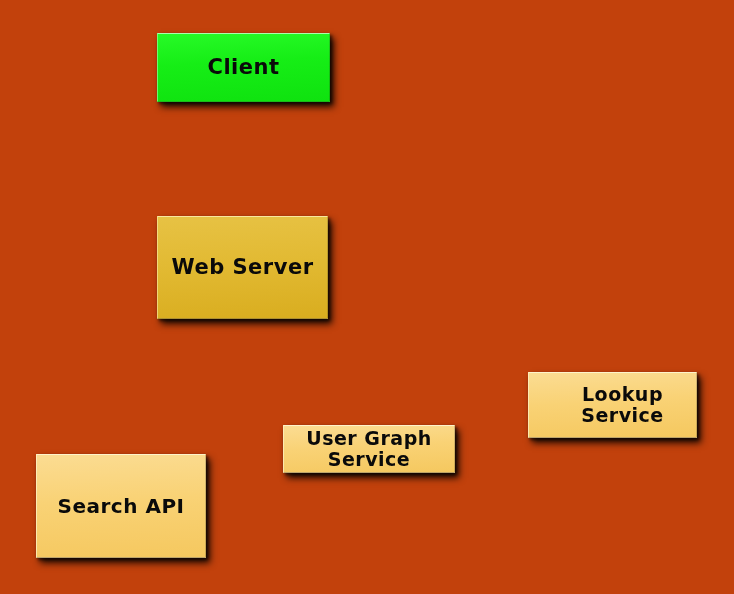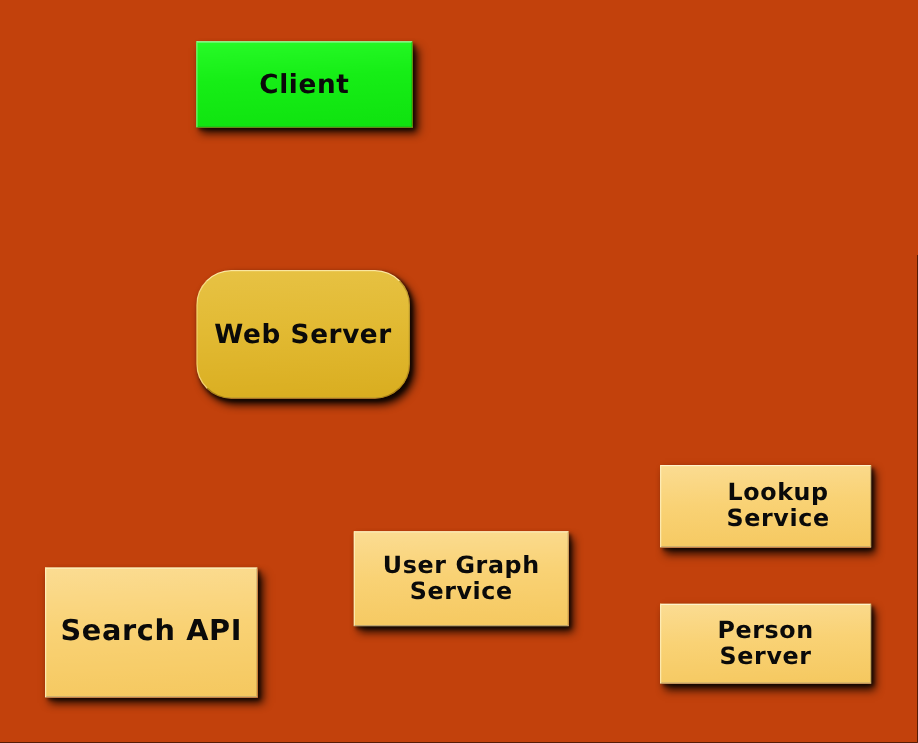--- a/index.html
+++ b/index.html
@@ -44,21 +44,20 @@
   .node.green {
     background: linear-gradient(177deg, #27fa27 0%, #16ee16 42%, #0fe20f 100%);
     border-top-color: rgba(190,255,190,0.9);
     border-left-color: rgba(150,255,150,0.7);
   }
   
   .node.gold-dark {
     background: linear-gradient(177deg, #e7c244 0%, #e2ba33 45%, #d9ad1f 100%);
     border-top-color: rgba(255,240,180,0.85);
     border-left-color: rgba(255,235,170,0.6);
-    border-radius: 28px;
   }
   
   .node.gold-light {
     background: linear-gradient(177deg, #fbdc92 0%, #f9d275 45%, #f5c85f 100%);
     border-top-color: rgba(255,248,215,0.9);
     border-left-color: rgba(255,245,205,0.7);
   }
 </style>
 </head>
 <body>
@@ -67,24 +66,20 @@
     <div class="node green" style="left: 157px; top: 33px; width: 173px; height: 69px; font-size: 21px;">
       <span class="label">Client</span>
     </div>
     <div class="node gold-dark" style="left: 157px; top: 216px; width: 171px; height: 103px; font-size: 21px;">
       <span class="label">Web Server</span>
     </div>
     <div class="node gold-light" style="left: 528px; top: 372px; width: 169px; height: 66px; font-size: 19px; padding-left: 20px;">
       <span class="label">Lookup
 Service</span>
     </div>
-    <div class="node gold-light" style="left: 283px; top: 425px; width: 172px; height: 76px; font-size: 19px;">
+    <div class="node gold-light" style="left: 283px; top: 425px; width: 172px; height: 48px; font-size: 19px;">
       <span class="label">User Graph
 Service</span>
     </div>
-    <div class="node gold-light" style="left: 528px; top: 483px; width: 169px; height: 64px; font-size: 19px;">
-      <span class="label">Person
-Server</span>
-    </div>
-    <div class="node gold-light" style="left: 36px; top: 454px; width: 170px; height: 104px; font-size: 23px;">
+    <div class="node gold-light" style="left: 36px; top: 454px; width: 170px; height: 104px; font-size: 20px;">
       <span class="label">Search API</span>
     </div>
   </div>
 
 </body></html>

